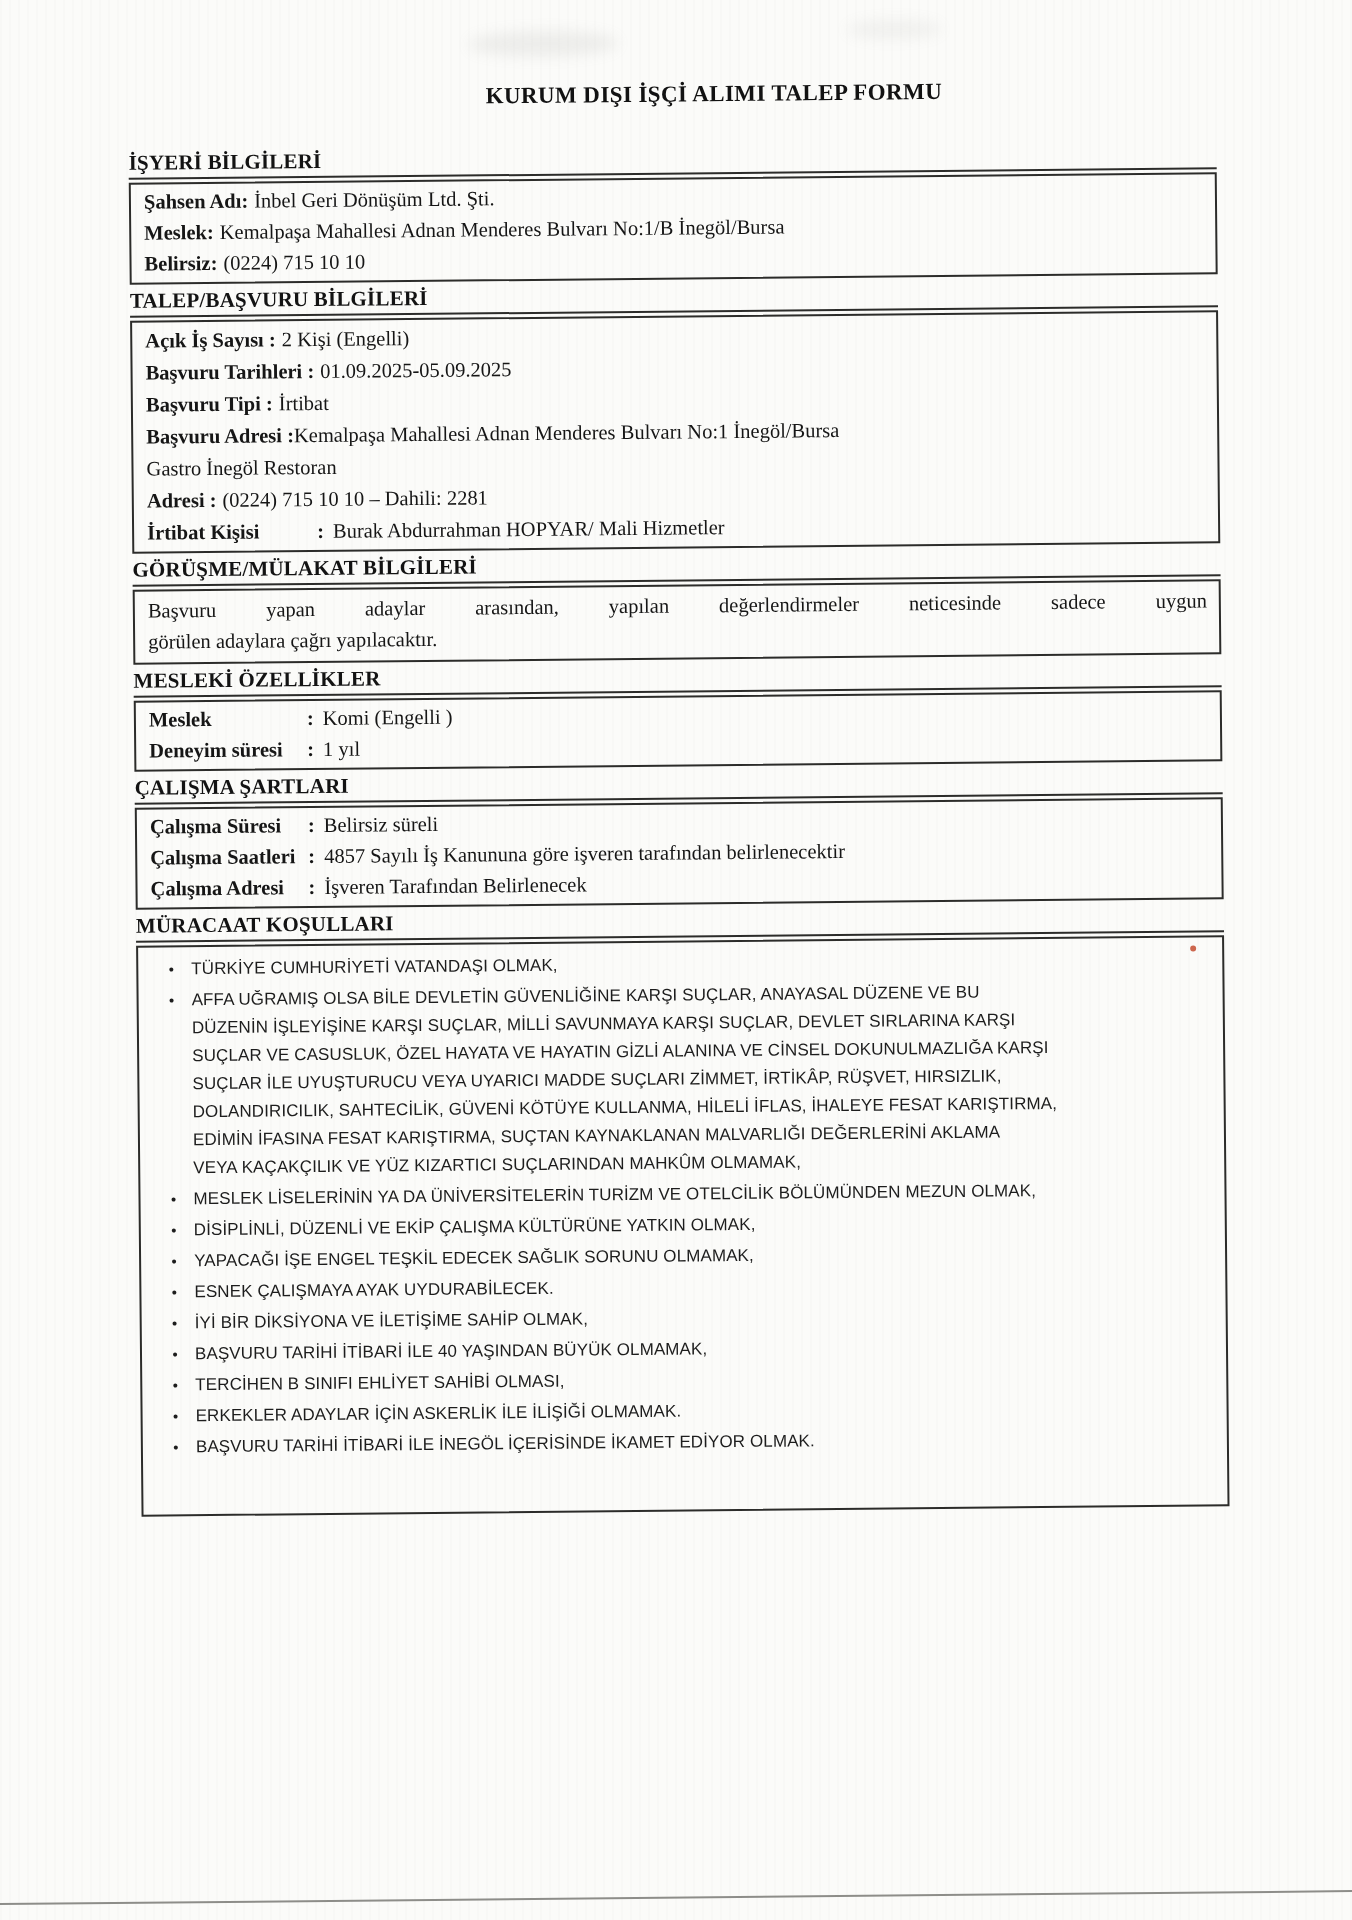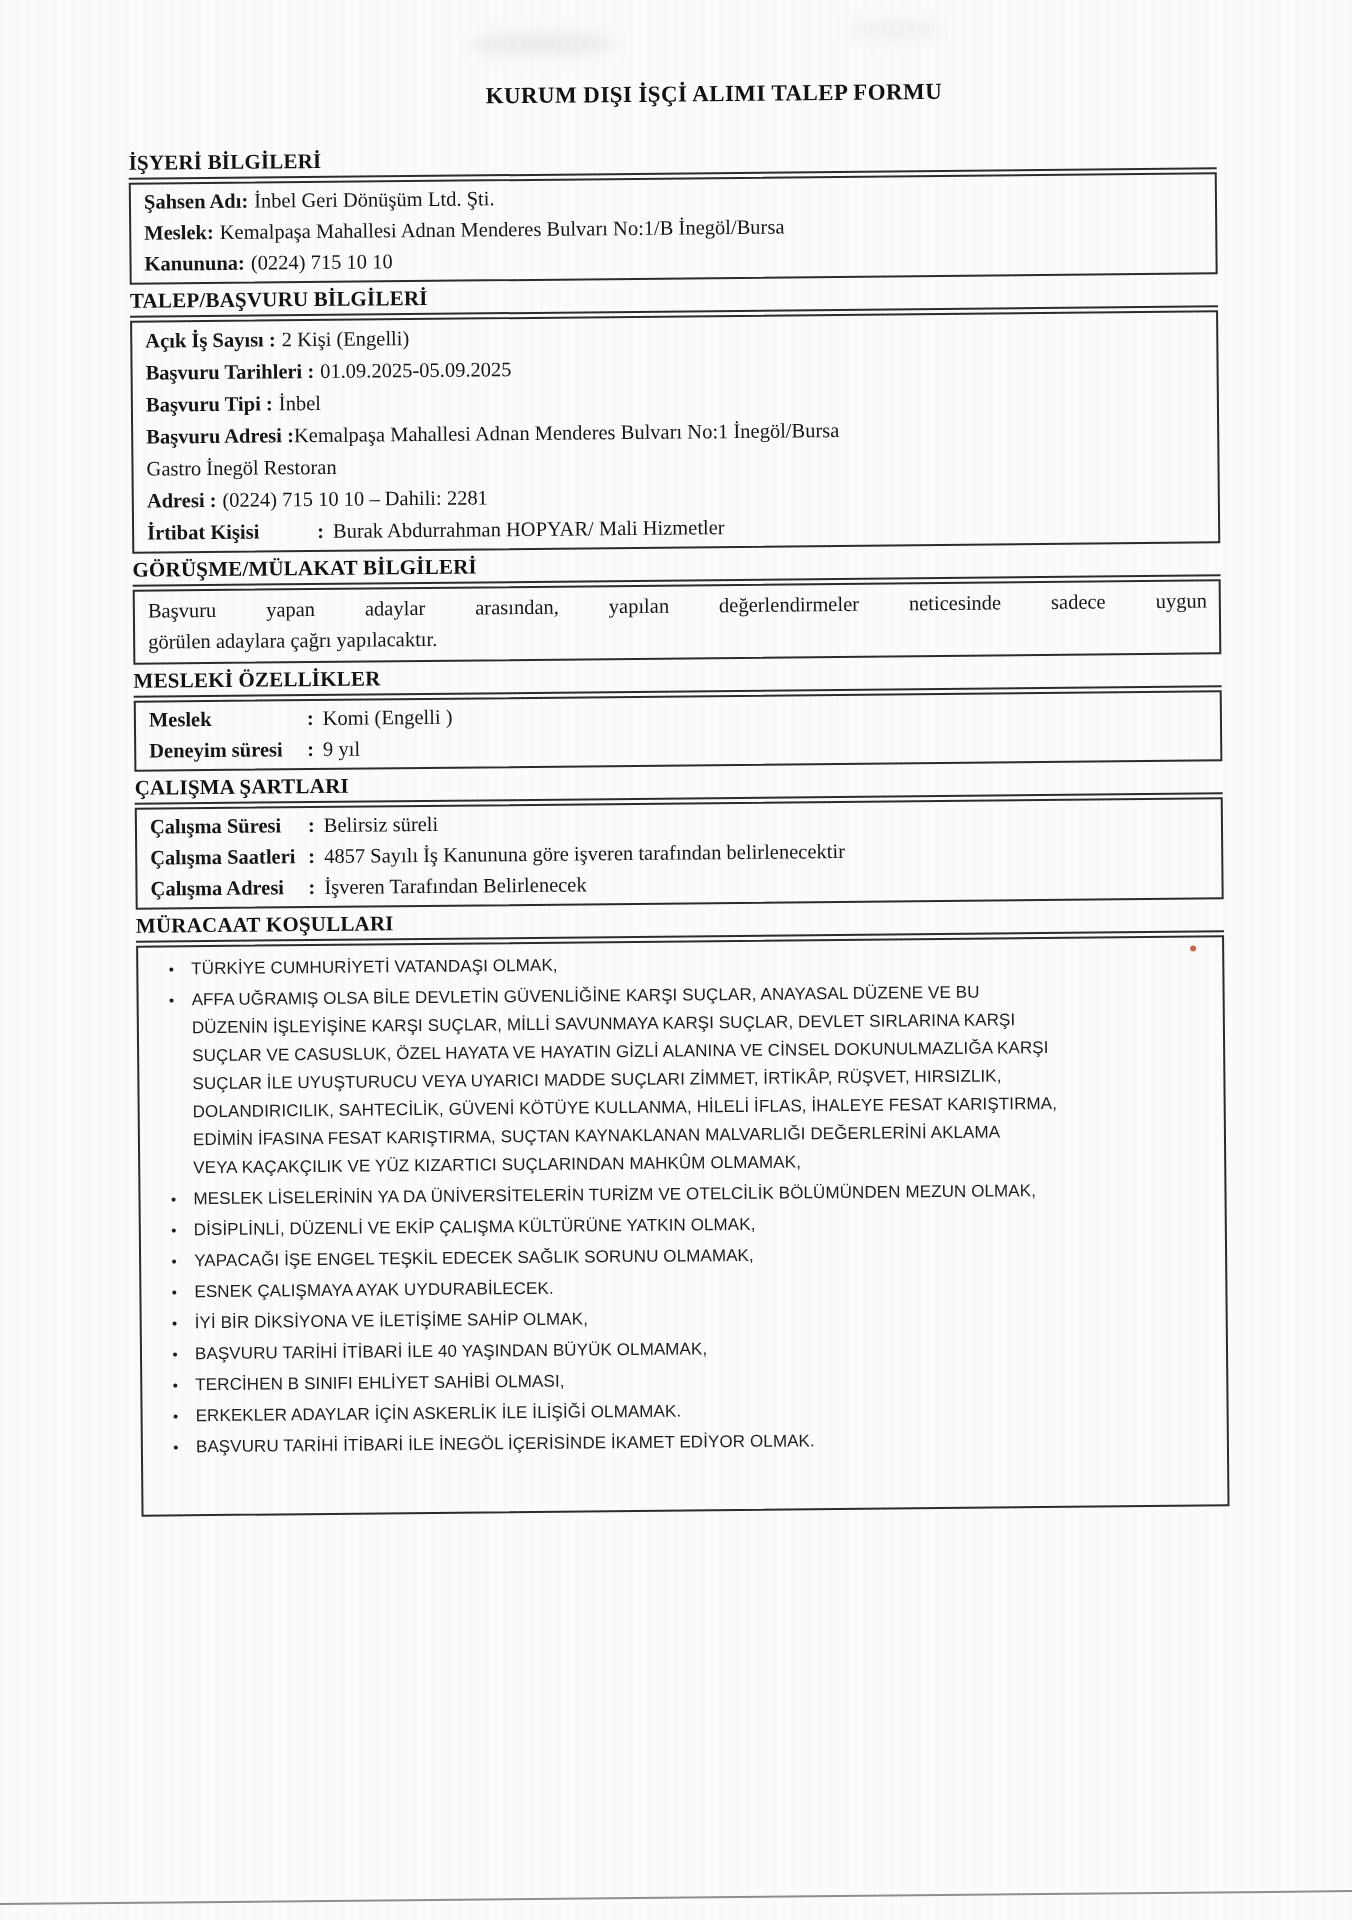--- a/index.html
+++ b/index.html
@@ -76,34 +76,34 @@
 
     <div class="sec-heading first">İŞYERİ BİLGİLERİ</div>
     <div class="box">
       <div class="row">
         <b>Şahsen Adı:</b><span>İnbel Geri Dönüşüm Ltd. Şti.</span>
       </div>
       <div class="row">
         <b>Meslek:</b><span>Kemalpaşa Mahallesi Adnan Menderes Bulvarı No:1/B İnegöl/Bursa</span>
       </div>
       <div class="row">
-        <b>Kanununa:</b><span>(0224) 715 10 10</span>
+        <b>Belirsiz:</b><span>(0224) 715 10 10</span>
       </div>
     </div>
 
     <div class="sec-heading">TALEP/BAŞVURU BİLGİLERİ</div>
     <div class="box talep">
       <div class="row">
         <b>Açık İş Sayısı :</b><span>2 Kişi (Engelli)</span>
       </div>
       <div class="row">
         <b>Başvuru Tarihleri :</b><span>01.09.2025-05.09.2025</span>
       </div>
       <div class="row">
-        <b>Başvuru Tipi :</b><span>İnbel</span>
+        <b>Başvuru Tipi :</b><span>İrtibat</span>
       </div>
       <div class="row tight">
         <b>Başvuru Adresi :</b><span>Kemalpaşa Mahallesi Adnan Menderes Bulvarı No:1 İnegöl/Bursa</span>
       </div>
       <div class="row cont">Gastro İnegöl Restoran</div>
       <div class="row">
         <b>Adresi :</b><span>(0224) 715 10 10 – Dahili: 2281</span>
       </div>
       <div class="row aligned wide">
         <b class="lbl">İrtibat Kişisi</b><b class="colon">:</b><span>Burak Abdurrahman HOPYAR/ Mali Hizmetler</span>
@@ -115,21 +115,21 @@
       <div class="jline">Başvuru yapan adaylar arasından, yapılan değerlendirmeler neticesinde sadece uygun</div>
       <div class="jline2">görülen adaylara çağrı yapılacaktır.</div>
     </div>
 
     <div class="sec-heading">MESLEKİ ÖZELLİKLER</div>
     <div class="box">
       <div class="row aligned">
         <b class="lbl">Meslek</b><b class="colon">:</b><span>Komi (Engelli )</span>
       </div>
       <div class="row aligned">
-        <b class="lbl">Deneyim süresi</b><b class="colon">:</b><span>9 yıl</span>
+        <b class="lbl">Deneyim süresi</b><b class="colon">:</b><span>1 yıl</span>
       </div>
     </div>
 
     <div class="sec-heading">ÇALIŞMA ŞARTLARI</div>
     <div class="box">
       <div class="row aligned">
         <b class="lbl">Çalışma Süresi</b><b class="colon">:</b><span>Belirsiz süreli</span>
       </div>
       <div class="row aligned">
         <b class="lbl">Çalışma Saatleri</b><b class="colon">:</b><span>4857 Sayılı İş Kanununa göre işveren tarafından belirlenecektir</span>

